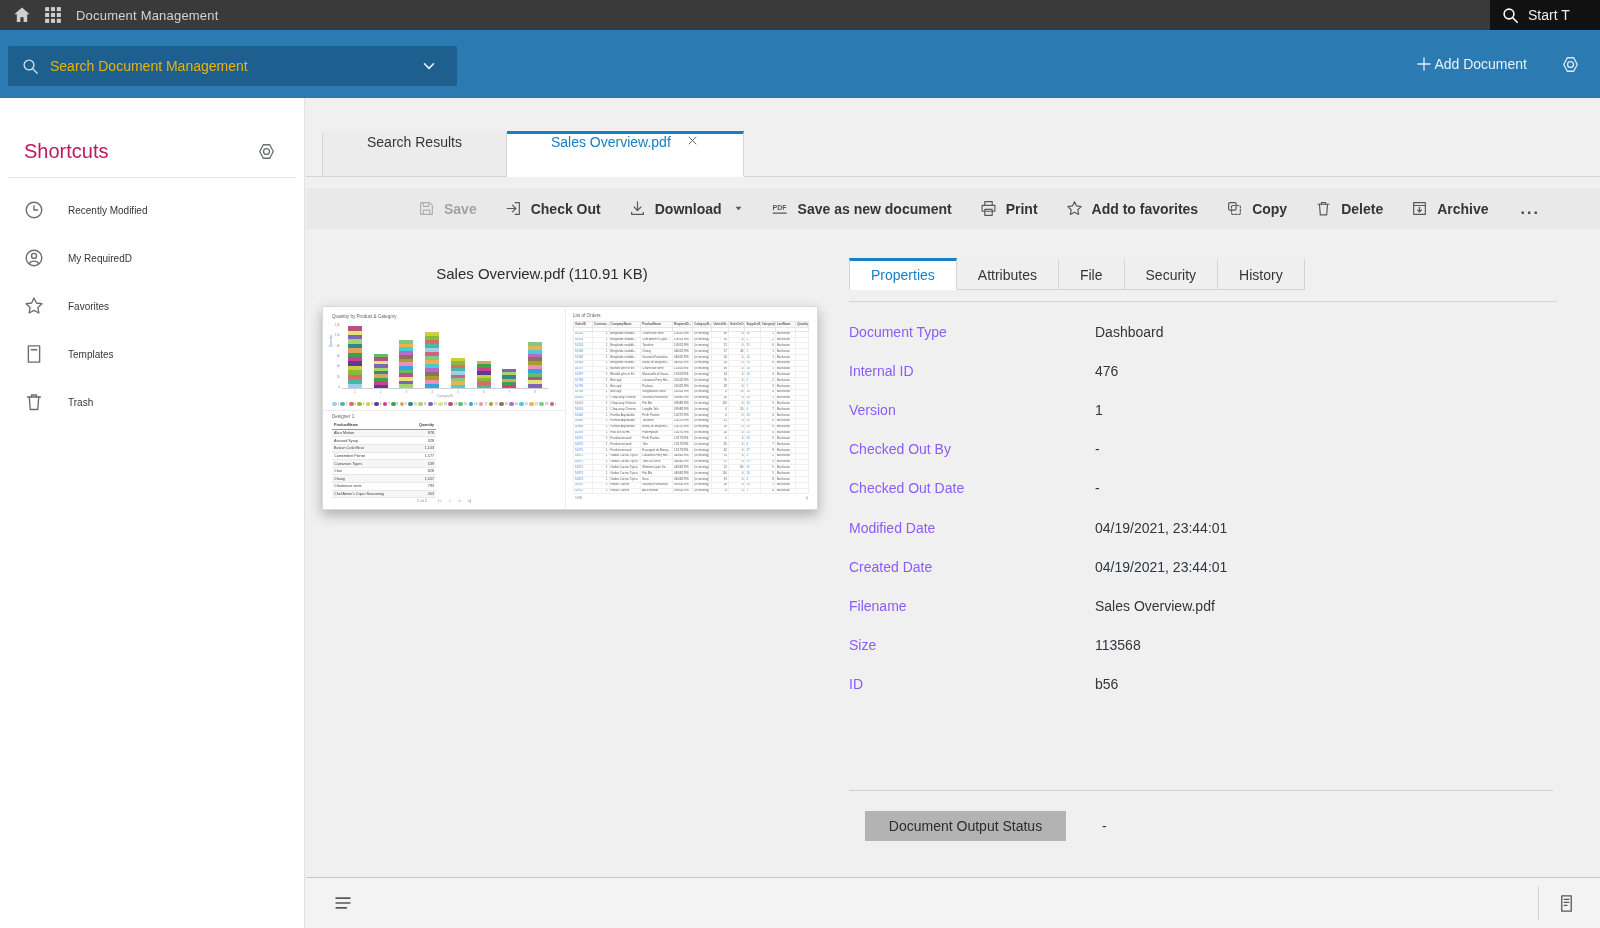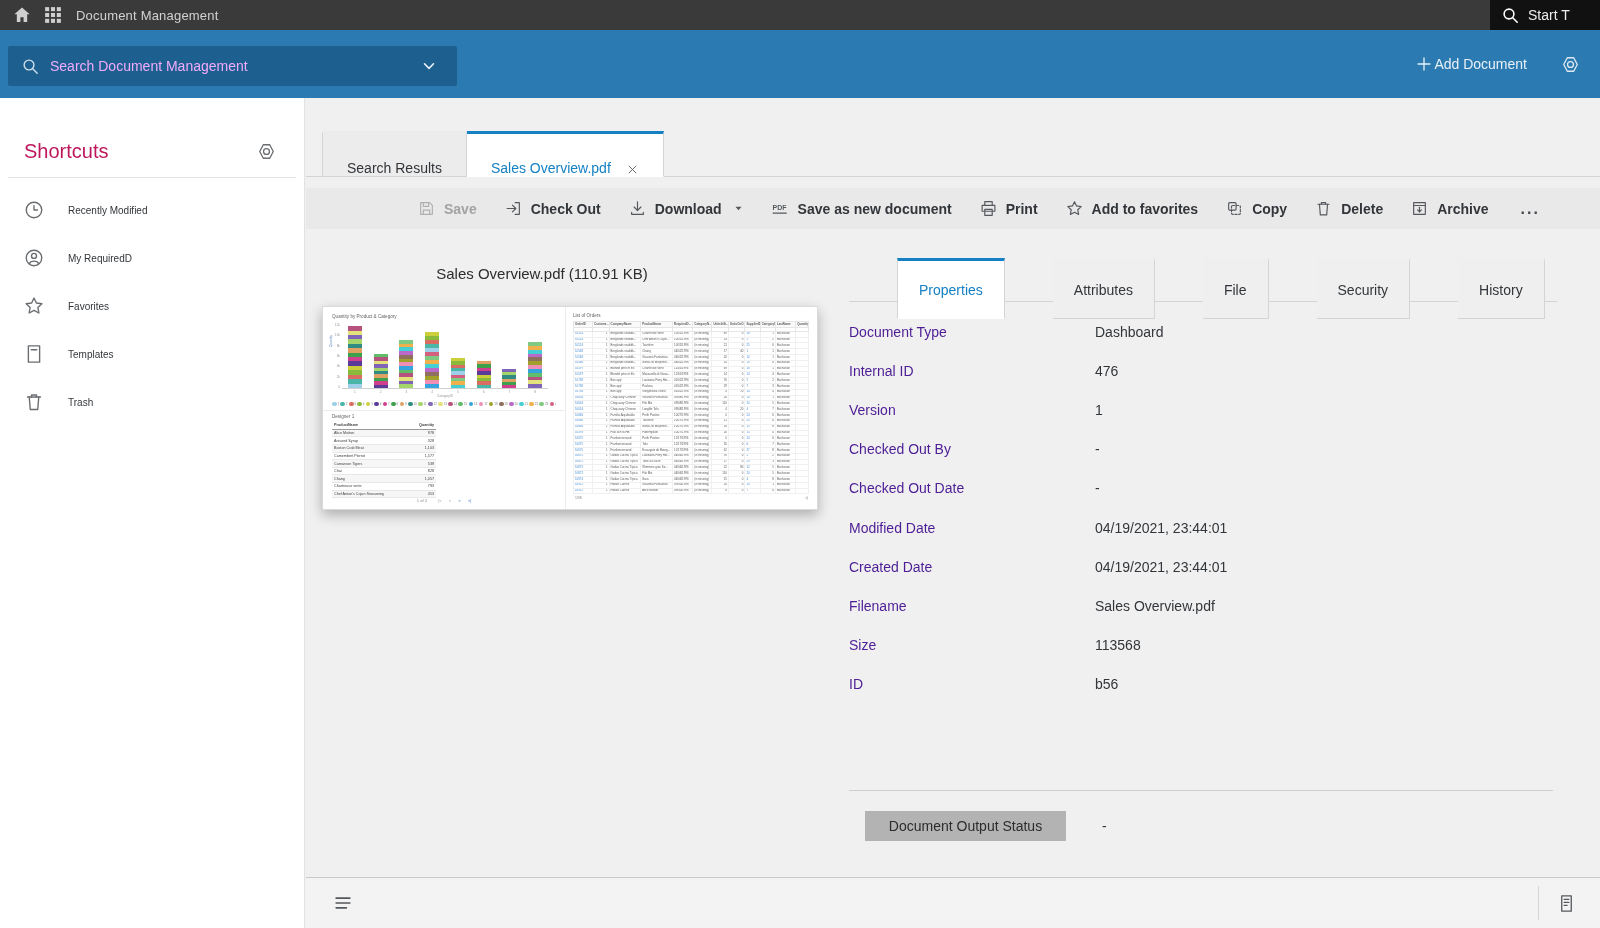--- a/index.html
+++ b/index.html
@@ -10,41 +10,41 @@
   .shell-icon { width:18px; height:18px; margin-left:13px; color:#cfcfcf; display:flex; align-items:center; cursor:pointer; }
   .shell-title { font-size:13px; color:#d2d2d2; margin-left:14px; letter-spacing:.2px; }
   .shell-spacer { flex:1; }
   .shell-search { height:30px; width:110px; background:#111; display:flex; align-items:center; gap:9px; padding:0 0 0 12px; color:#ededed; font-size:14px; white-space:nowrap; overflow:hidden; cursor:pointer; }
   .shell-search .sicon { width:17px; height:17px; color:#fff; flex:none; }
 
   
   .headerbar { position:absolute; left:0; top:30px; width:1600px; height:68px; background:#2b7ab1; }
   .search-field { position:absolute; left:8px; top:16px; width:449px; height:40px; background:#1d5f8e; border-radius:2px; display:flex; align-items:center; padding:0 14px; gap:11px; cursor:text; }
   .search-field .sicon { width:17px; height:17px; color:#cfe0ec; }
-  .search-placeholder { flex:1; font-size:14px; color:#f0abfc; }
+  .search-placeholder { flex:1; font-size:14px; color:#eab308; }
   .search-chevron { width:16px; height:16px; color:#eaf2f8; margin-right:6px; }
   .header-right { position:absolute; right:0; top:0; height:68px; display:flex; align-items:center; gap:34px; padding-right:20px; }
   .add-doc { display:flex; align-items:center; gap:2px; color:#e9f1f8; font-size:14px; cursor:pointer; }
   .add-doc .picon { width:16px; height:16px; }
   .header-gear { width:19px; height:19px; color:#dfeaf3; cursor:pointer; }
 
   
   .sidebar { position:absolute; left:0; top:98px; width:305px; height:830px; background:#ffffff; border-right:1px solid #e2e2e2; }
   .sidebar-header { display:flex; align-items:center; justify-content:space-between; padding:42px 28px 14px 24px; }
   .sidebar-title { font-size:20px; color:#be185d; }
   .sidebar-gear { width:19px; height:19px; color:#6a6d70; cursor:pointer; }
   .sidebar-divider { border-bottom:1px solid #e4e4e4; margin:0 8px; }
   .sidebar-item { display:flex; align-items:center; gap:24px; padding:14px 24px; cursor:pointer; }
   .sidebar-item:first-of-type { margin-top:8px; }
   .sidebar-item .micon { width:20px; height:20px; color:#6a6d70; flex:none; }
   .sidebar-item-label { font-size:10px; color:#32363a; }
 
   
   .tabs { position:absolute; left:322px; top:131px; display:flex; z-index:2; }
-  .tab { height:46px; padding:0 24px; display:flex; align-items:flex-end; gap:15px; font-size:14px; color:#32363a; background:#ececec; border:1px solid #d4d4d4; border-top:3px solid transparent; border-left-width:0; cursor:pointer; }
+  .tab { height:46px; padding:0 44px; display:flex; align-items:flex-start; gap:15px; font-size:14px; color:#32363a; background:#ececec; border:1px solid #d4d4d4; border-top:3px solid transparent; border-left-width:0; cursor:pointer; }
   .tab:first-child { border-left-width:1px; }
   .tab.active { background:#fff; border-top:3px solid #1580c4; color:#1580c4; border-bottom-color:#fff; }
   .tab-close { width:13px; height:13px; color:#53585e; cursor:pointer; }
   .tabs-underline { position:absolute; left:306px; top:176px; width:1294px; border-bottom:1px solid #d4d4d4; }
 
   
   .toolbar { position:absolute; left:306px; top:188px; width:1294px; height:41px; background:#e9e9e9; display:flex; align-items:center; padding-left:112px; gap:28px; }
   .tb-item { display:flex; align-items:center; gap:9px; font-size:14px; font-weight:700; color:#32363a; cursor:pointer; white-space:nowrap; }
   .tb-item .ticon { width:17px; height:17px; color:#55595e; display:flex; }
   .tb-item.disabled { color:#a2a2a2; }
@@ -83,28 +83,28 @@
   .otable { border-collapse:collapse; table-layout:fixed; width:236px; font-size:2.9px; color:#5a5a5a; margin-top:2.5px; }
   .otable th { background:#fafafa; border:.6px solid #e6e6e6; font-weight:700; text-align:left; padding:.8px 1px; white-space:nowrap; overflow:hidden; }
   .otable td { border:.5px solid #f0f0f0; padding:.6px 1px; white-space:nowrap; overflow:hidden; line-height:1.25; }
   .otable td.lnk { color:#4a90d9; }
   .otable td.r { text-align:right; }
   .otable .frow td { height:3.6px; background:#fff; border:.6px solid #e6e6e6; }
   .p2-footer { display:flex; justify-content:space-between; align-items:center; font-size:3.4px; color:#7f7f7f; margin-top:1.8px; padding:0 2px; }
 
   
   .panel-tabs { position:absolute; left:849px; top:258px; display:flex; z-index:2; }
-  .ptab { height:61px; padding:11px 21px; display:flex; align-items:center; font-size:14px; color:#32363a; background:#efefef; border:1px solid #d4d4d4; border-top:3px solid transparent; border-left-width:0; cursor:pointer;margin-left:48px; }
+  .ptab { height:32px; padding:11px 21px; display:flex; align-items:center; font-size:14px; color:#32363a; background:#efefef; border:1px solid #d4d4d4; border-top:3px solid transparent; border-left-width:0; cursor:pointer; }
   .ptab:first-child { border-left-width:1px; }
   .ptab.active { background:#fff; border-top:3px solid #1580c4; color:#1580c4; border-bottom-color:#fff; }
   .panel-underline { position:absolute; left:849px; top:301px; width:708px; border-bottom:1px solid #d4d4d4; }
 
   .props { position:absolute; left:849px; top:312px; width:708px; }
   .prop-row { display:flex; align-items:center; height:39.2px; }
-  .prop-label { width:246px; font-size:14px; color:#4c1d95; flex:none; }
+  .prop-label { width:246px; font-size:14px; color:#8b5cf6; flex:none; }
   .prop-value { font-size:14px; color:#32363a; }
   .props-divider { position:absolute; left:849px; top:790px; width:704px; border-bottom:1px solid #cfcfcf; }
   .output-row { position:absolute; left:865px; top:811px; display:flex; align-items:center; }
   .output-btn { width:201px; height:30px; background:#b3b3b3; color:#2c2c2c; font-size:14px; display:flex; align-items:center; justify-content:center; cursor:pointer; }
   .output-value { font-size:14px; color:#32363a; margin-left:36px; }
 
   
   .footer { position:absolute; left:306px; top:877px; width:1294px; height:51px; background:#f3f3f3; border-top:1px solid #c9c9c9; display:flex; align-items:center; justify-content:space-between; padding:0 24px 0 26px; }
   .footer-left-icon { width:22px; height:22px; color:#55595e; cursor:pointer; }
   .footer-right { display:flex; align-items:center; gap:18px; height:100%; }

